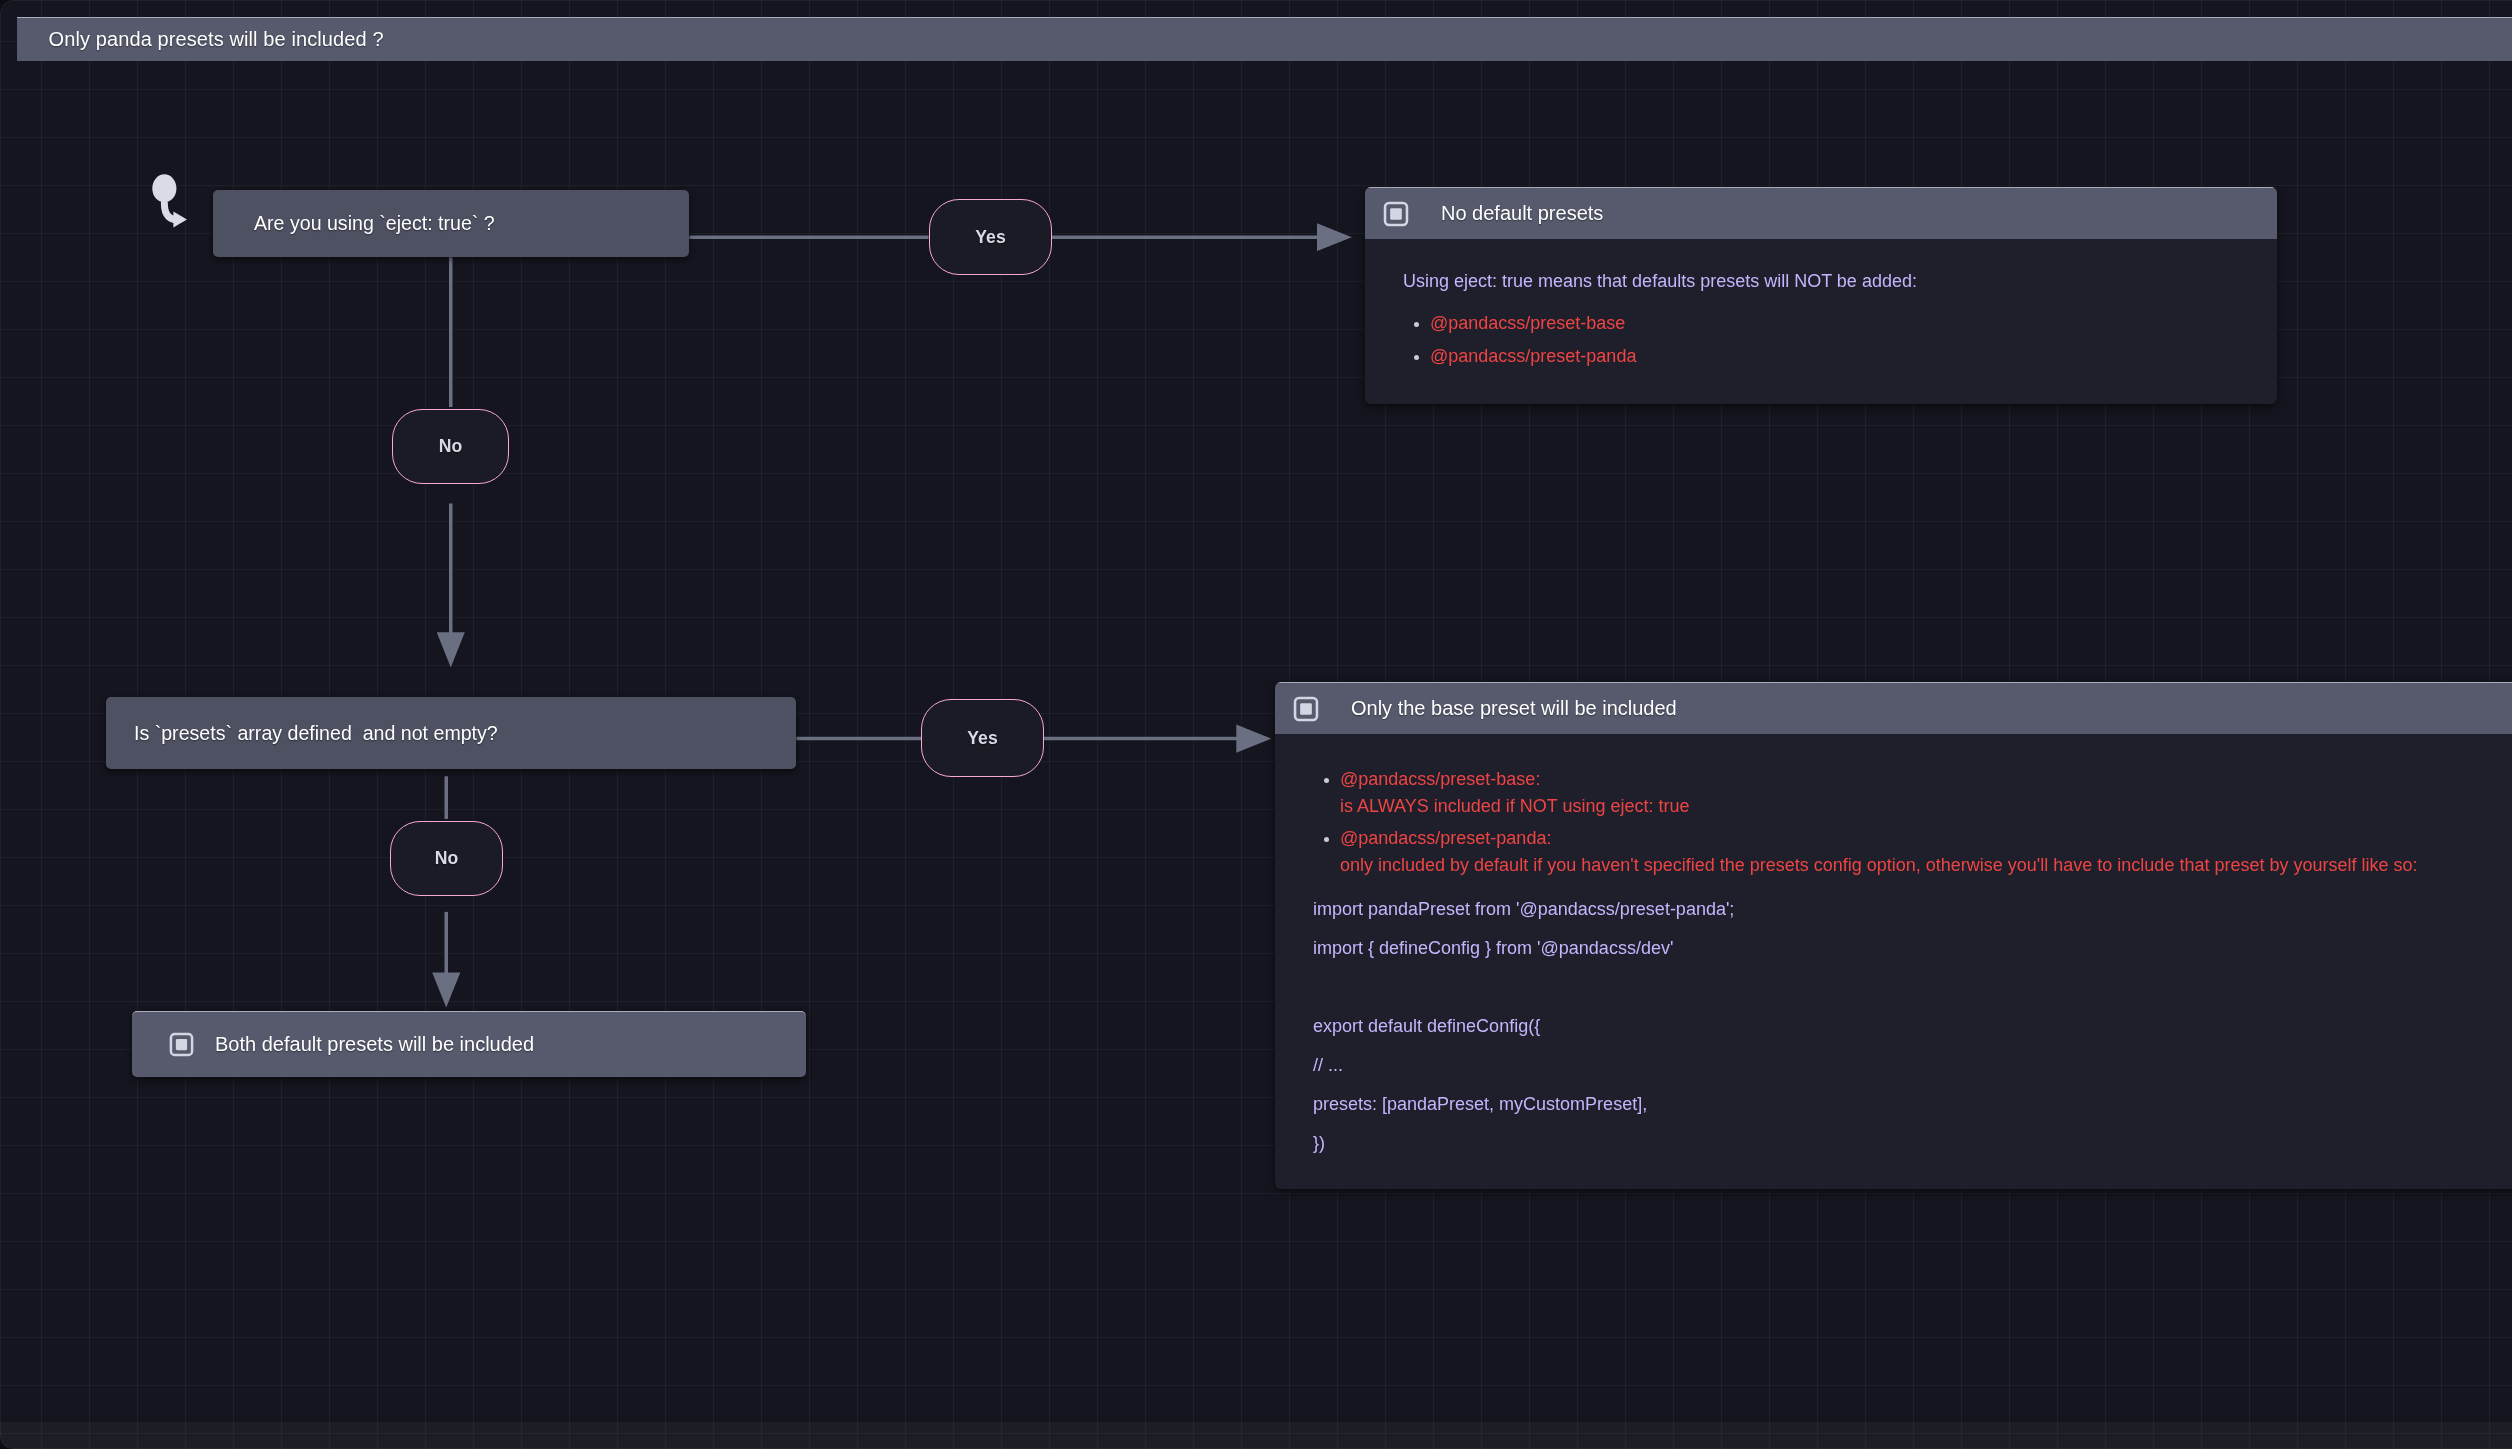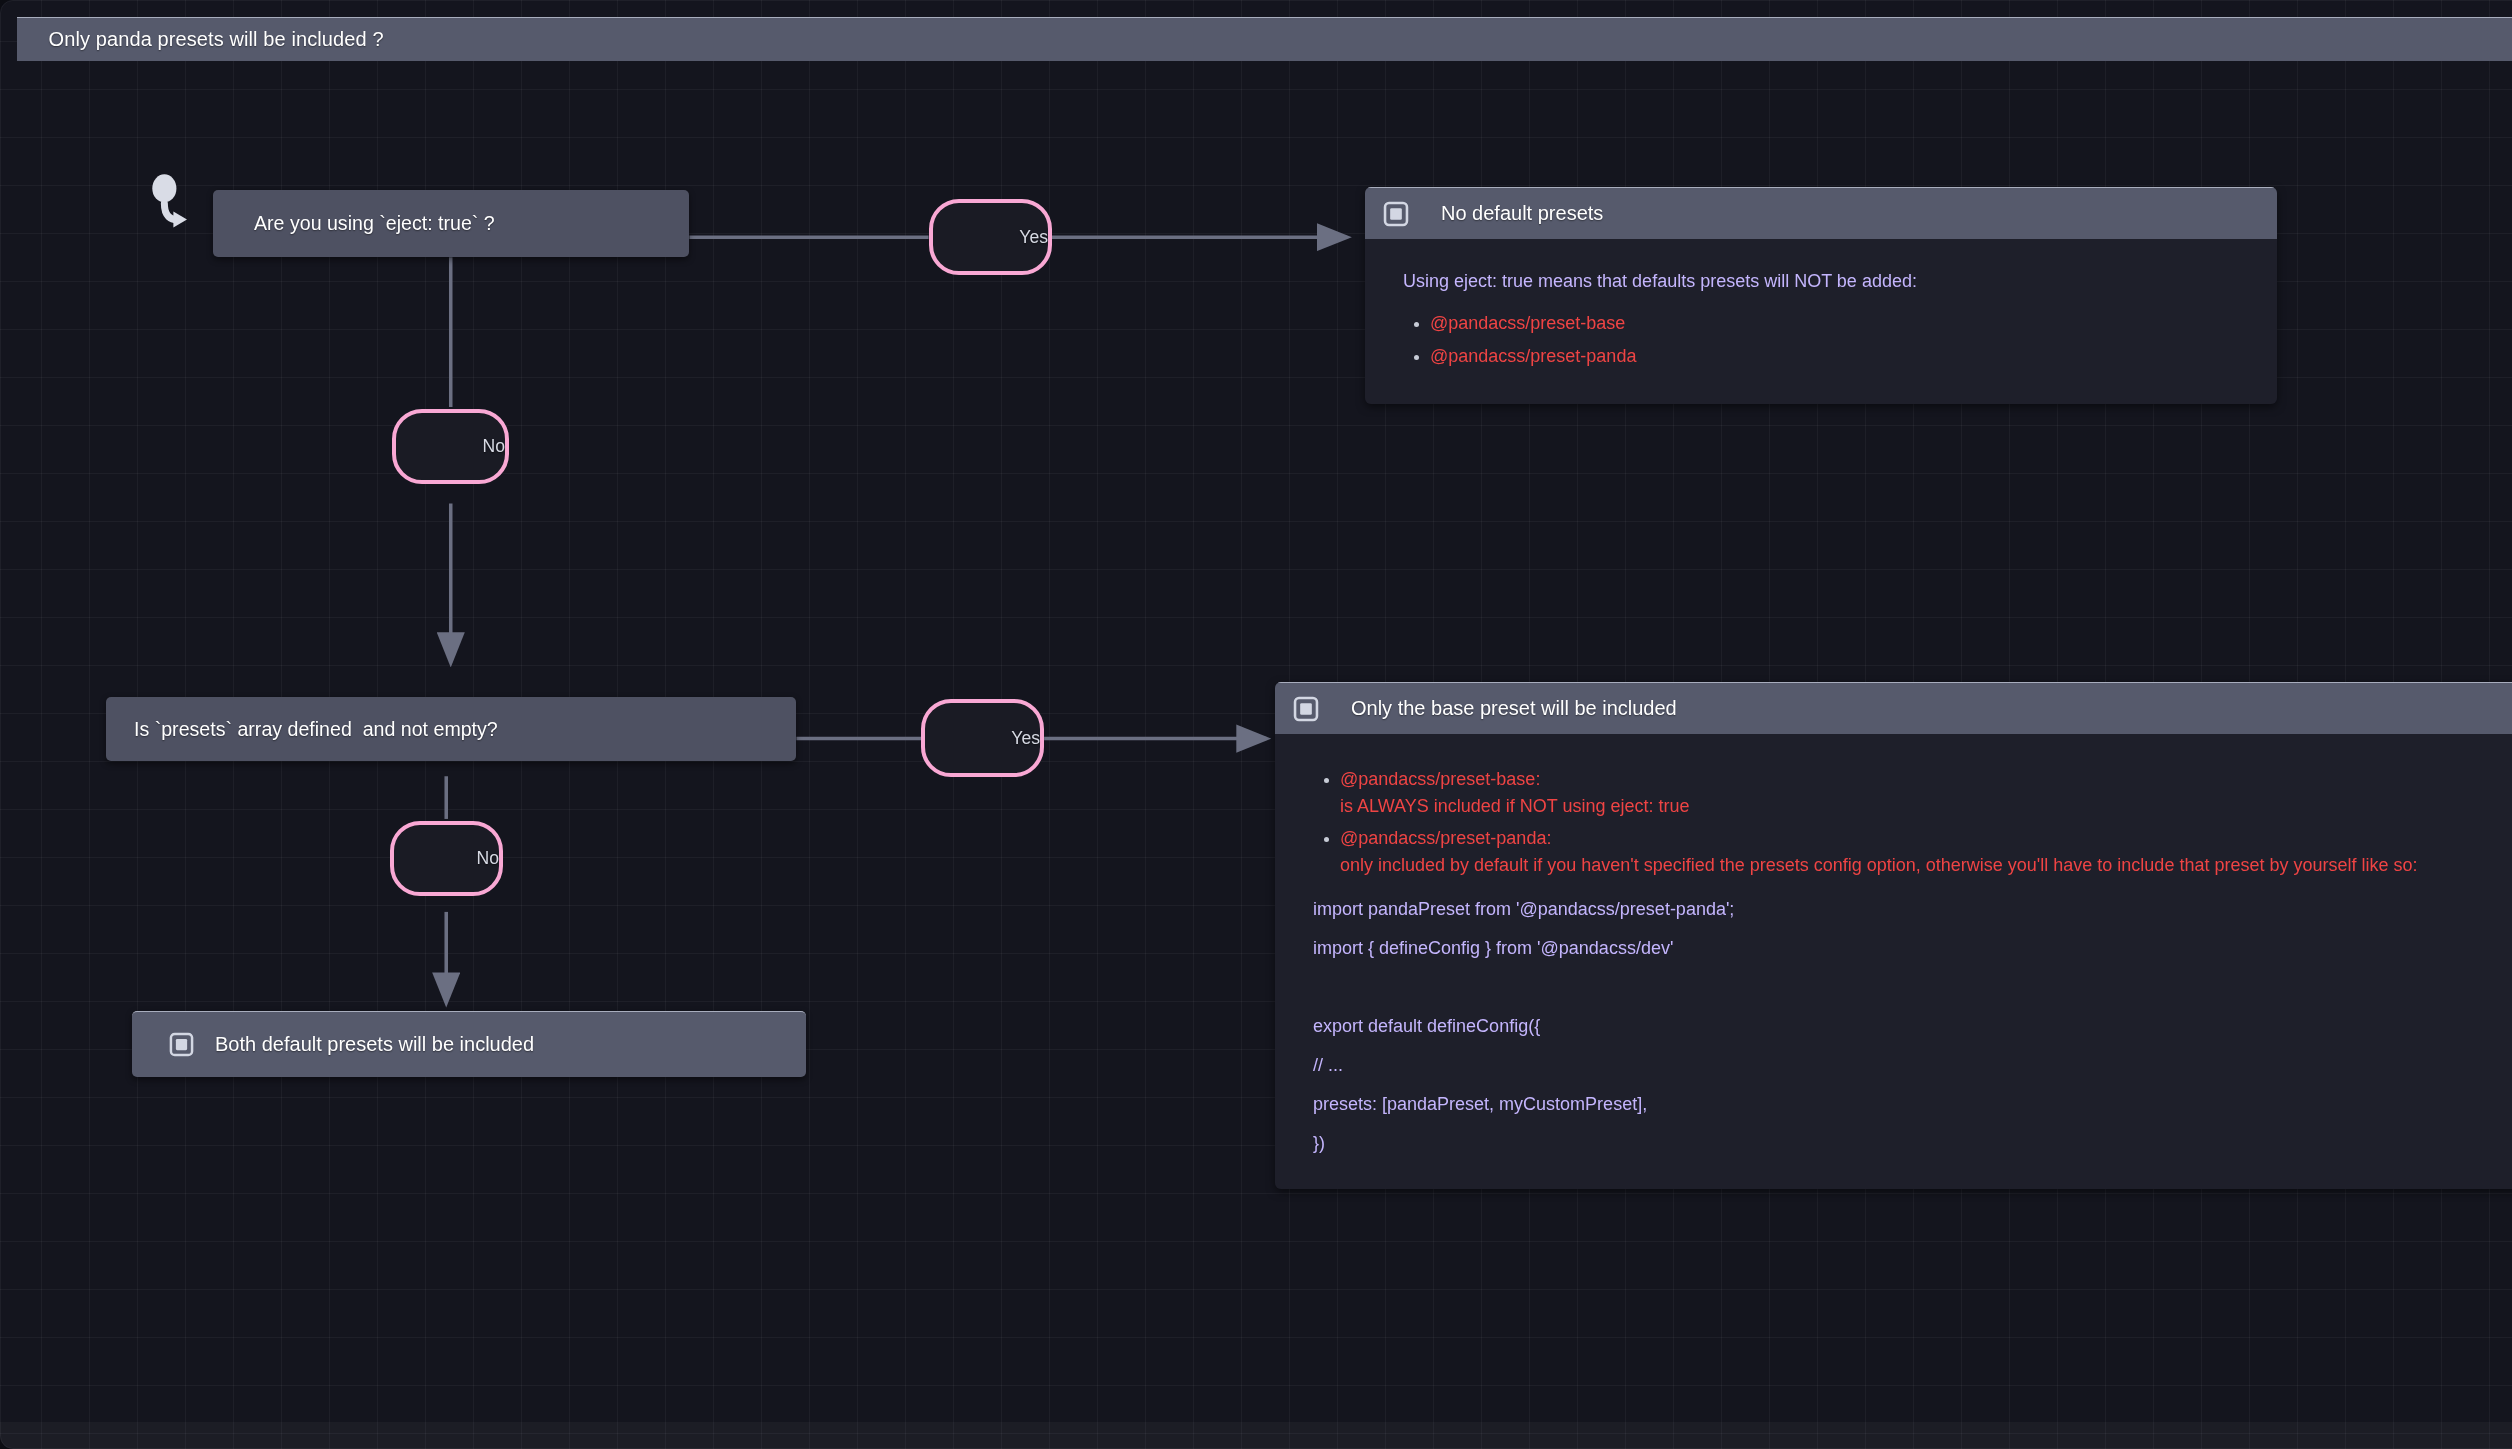--- a/index.html
+++ b/index.html
@@ -84,26 +84,27 @@
     color: #ffffff;
     font-size: 19.6px;
     white-space: pre;
     text-shadow: 0 1px 1.5px rgba(0,0,0,.45);
   }
 
   
   .pill {
     position: absolute;
     background: #1a1b24;
-    border: 4px solid #f9a8d4;
+    border: 1px solid #f9a8d4;
     border-radius: 30px;
     display: flex;
     align-items: center;
-    justify-content: flex-end;
+    justify-content: center;
     z-index: 14;
+    font-weight: bold;
   }
   .pill span {
     color: #d7dae4;
     font-size: 17.6px;
     text-shadow: 0 1px 1.5px rgba(0,0,0,.5);
   }
 
   
   .panel {
     position: absolute;
@@ -232,21 +233,21 @@
     </div>
     <div class="pbody">
       <p>Using eject: true means that defaults presets will NOT be added:</p>
       <ul>
         <li>@pandacss/preset-base</li>
         <li>@pandacss/preset-panda</li>
       </ul>
     </div>
   </div>
 
-  <div class="node" style="left:106px; top:697px; width:690px; height:64px; padding-left:28px;">
+  <div class="node" style="left:106px; top:697px; width:690px; height:72px; padding-left:28px;">
     <div class="label">Is `presets` array defined  and not empty?</div>
   </div>
 
   <div class="pill" style="left:921px; top:699px; width:123px; height:78px;">
     <span>Yes</span>
   </div>
 
   <div class="pill" style="left:390px; top:821px; width:113px; height:75px;">
     <span>No</span>
   </div>

